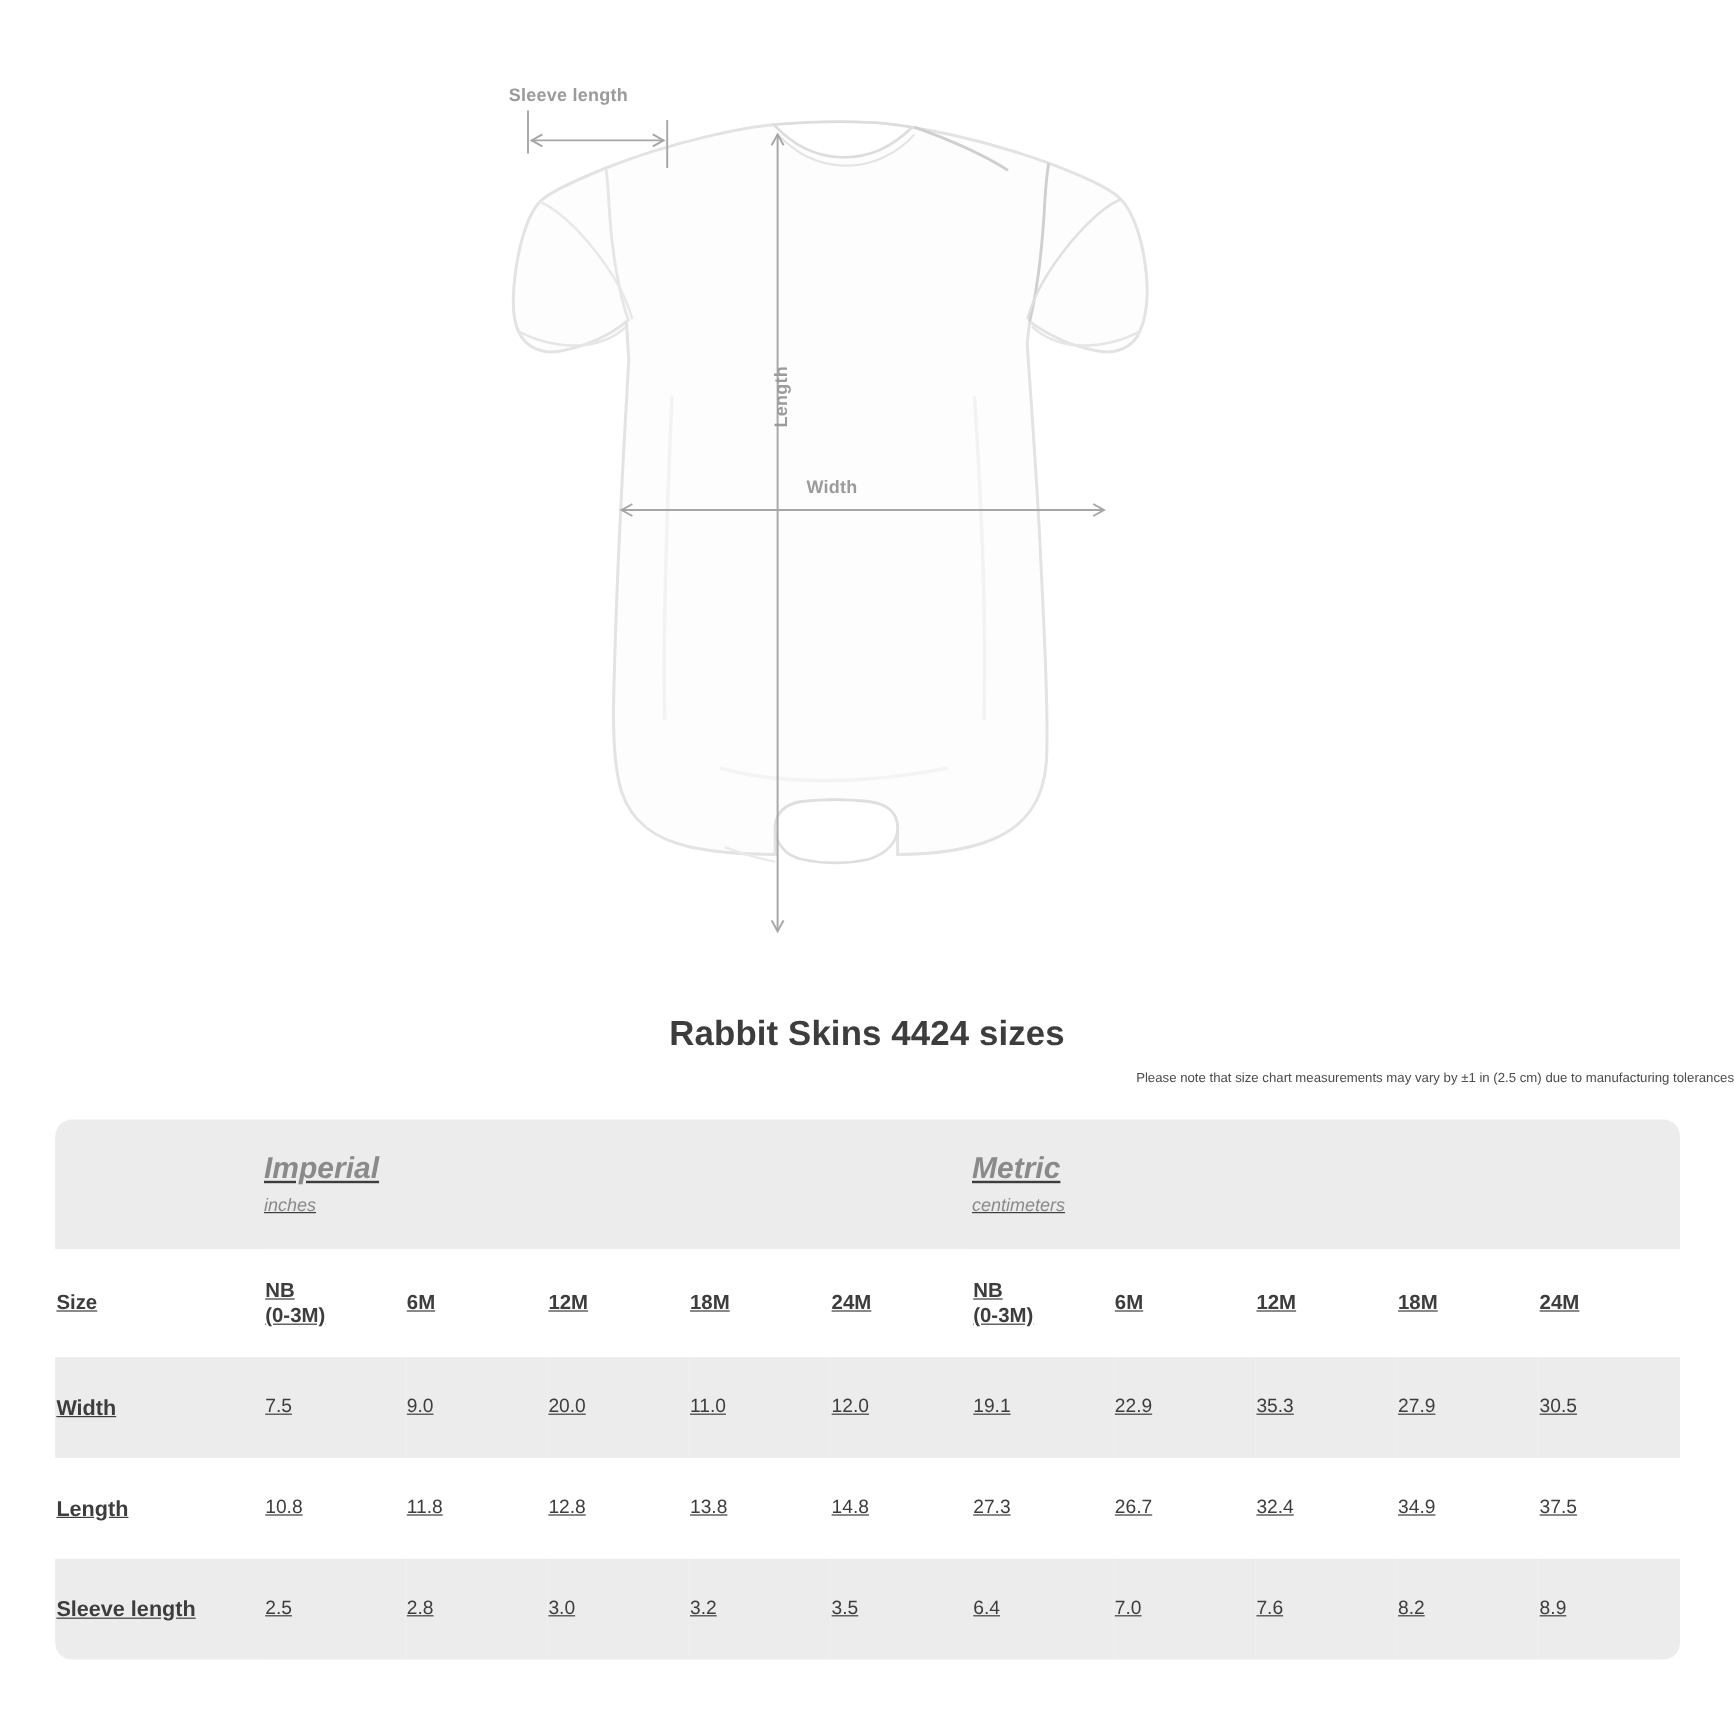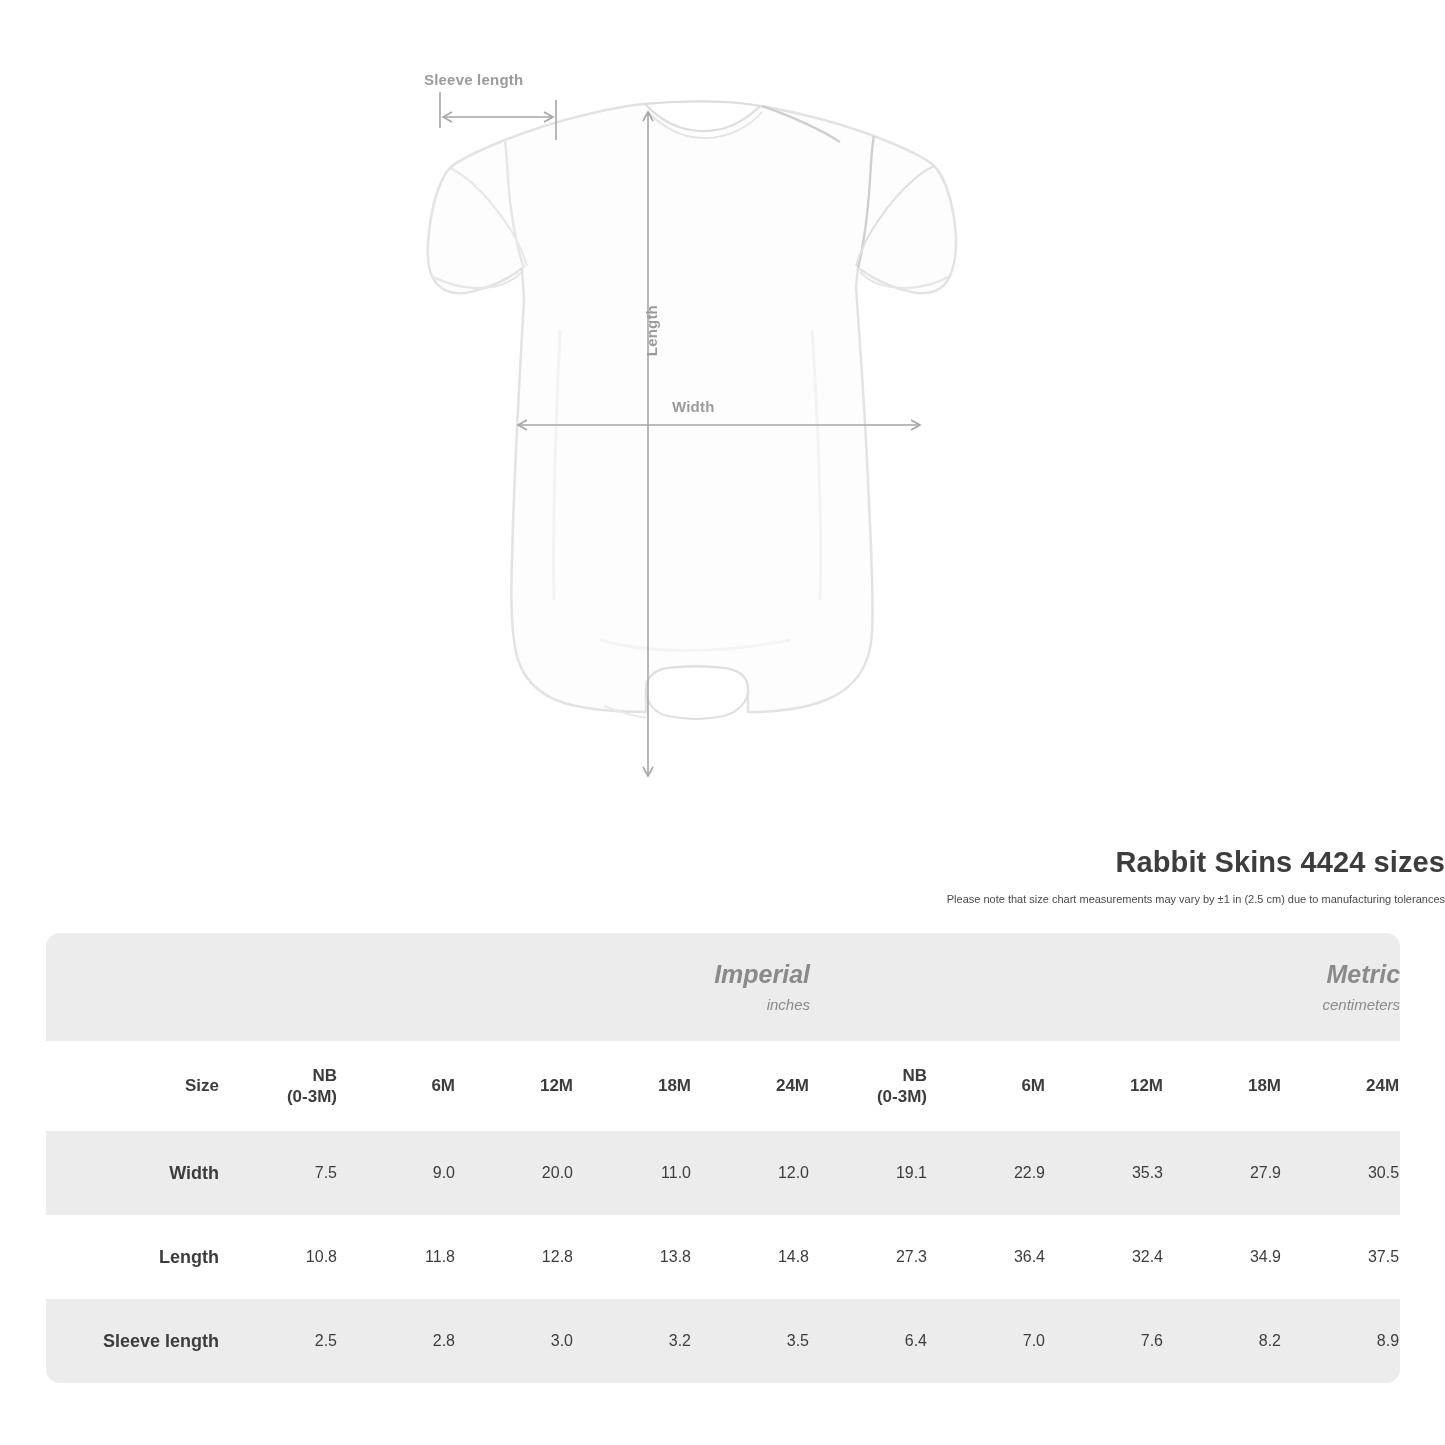--- a/index.html
+++ b/index.html
@@ -57,43 +57,43 @@
   .title-block {
     text-align: center;
     margin-top: 26px;
   }
   .chart-title {
     font-size: 29px;
     font-weight: bold;
     color: #3d3d3d;
     margin: 0;
     letter-spacing: 0.1px;
-    text-align: right;
   }
   .chart-note {
     font-size: 11px;
     color: #4a4a4a;
     margin-top: 14px;
     text-align: right;
   }
 
   
   .table-wrap {
     margin: 28px 46px 0 46px;
     width: 1353px;
   }
   table.size-table {
     border-collapse: collapse;
     width: 100%;
     table-layout: fixed;
   }
   table.size-table td, table.size-table th {
     border: none;
-    text-align: right;
+    text-align: left;
     vertical-align: middle;
+    text-decoration: underline;
   }
   
   .unit-row td {
     background: #ececec;
     height: 108px;
     padding: 0;
   }
   .unit-row td.blank-left {
     border-top-left-radius: 14px;
   }
@@ -317,21 +317,21 @@
       </tr>
 
       <tr class="data-row row-plain">
         <td class="rowlabel">Length</td>
         <td>10.8</td>
         <td>11.8</td>
         <td>12.8</td>
         <td>13.8</td>
         <td>14.8</td>
         <td>27.3</td>
-        <td>36.4</td>
+        <td>26.7</td>
         <td>32.4</td>
         <td>34.9</td>
         <td class="lastcell">37.5</td>
       </tr>
 
       <tr class="data-row row-shade row-last">
         <td class="rowlabel">Sleeve length</td>
         <td>2.5</td>
         <td>2.8</td>
         <td>3.0</td>

